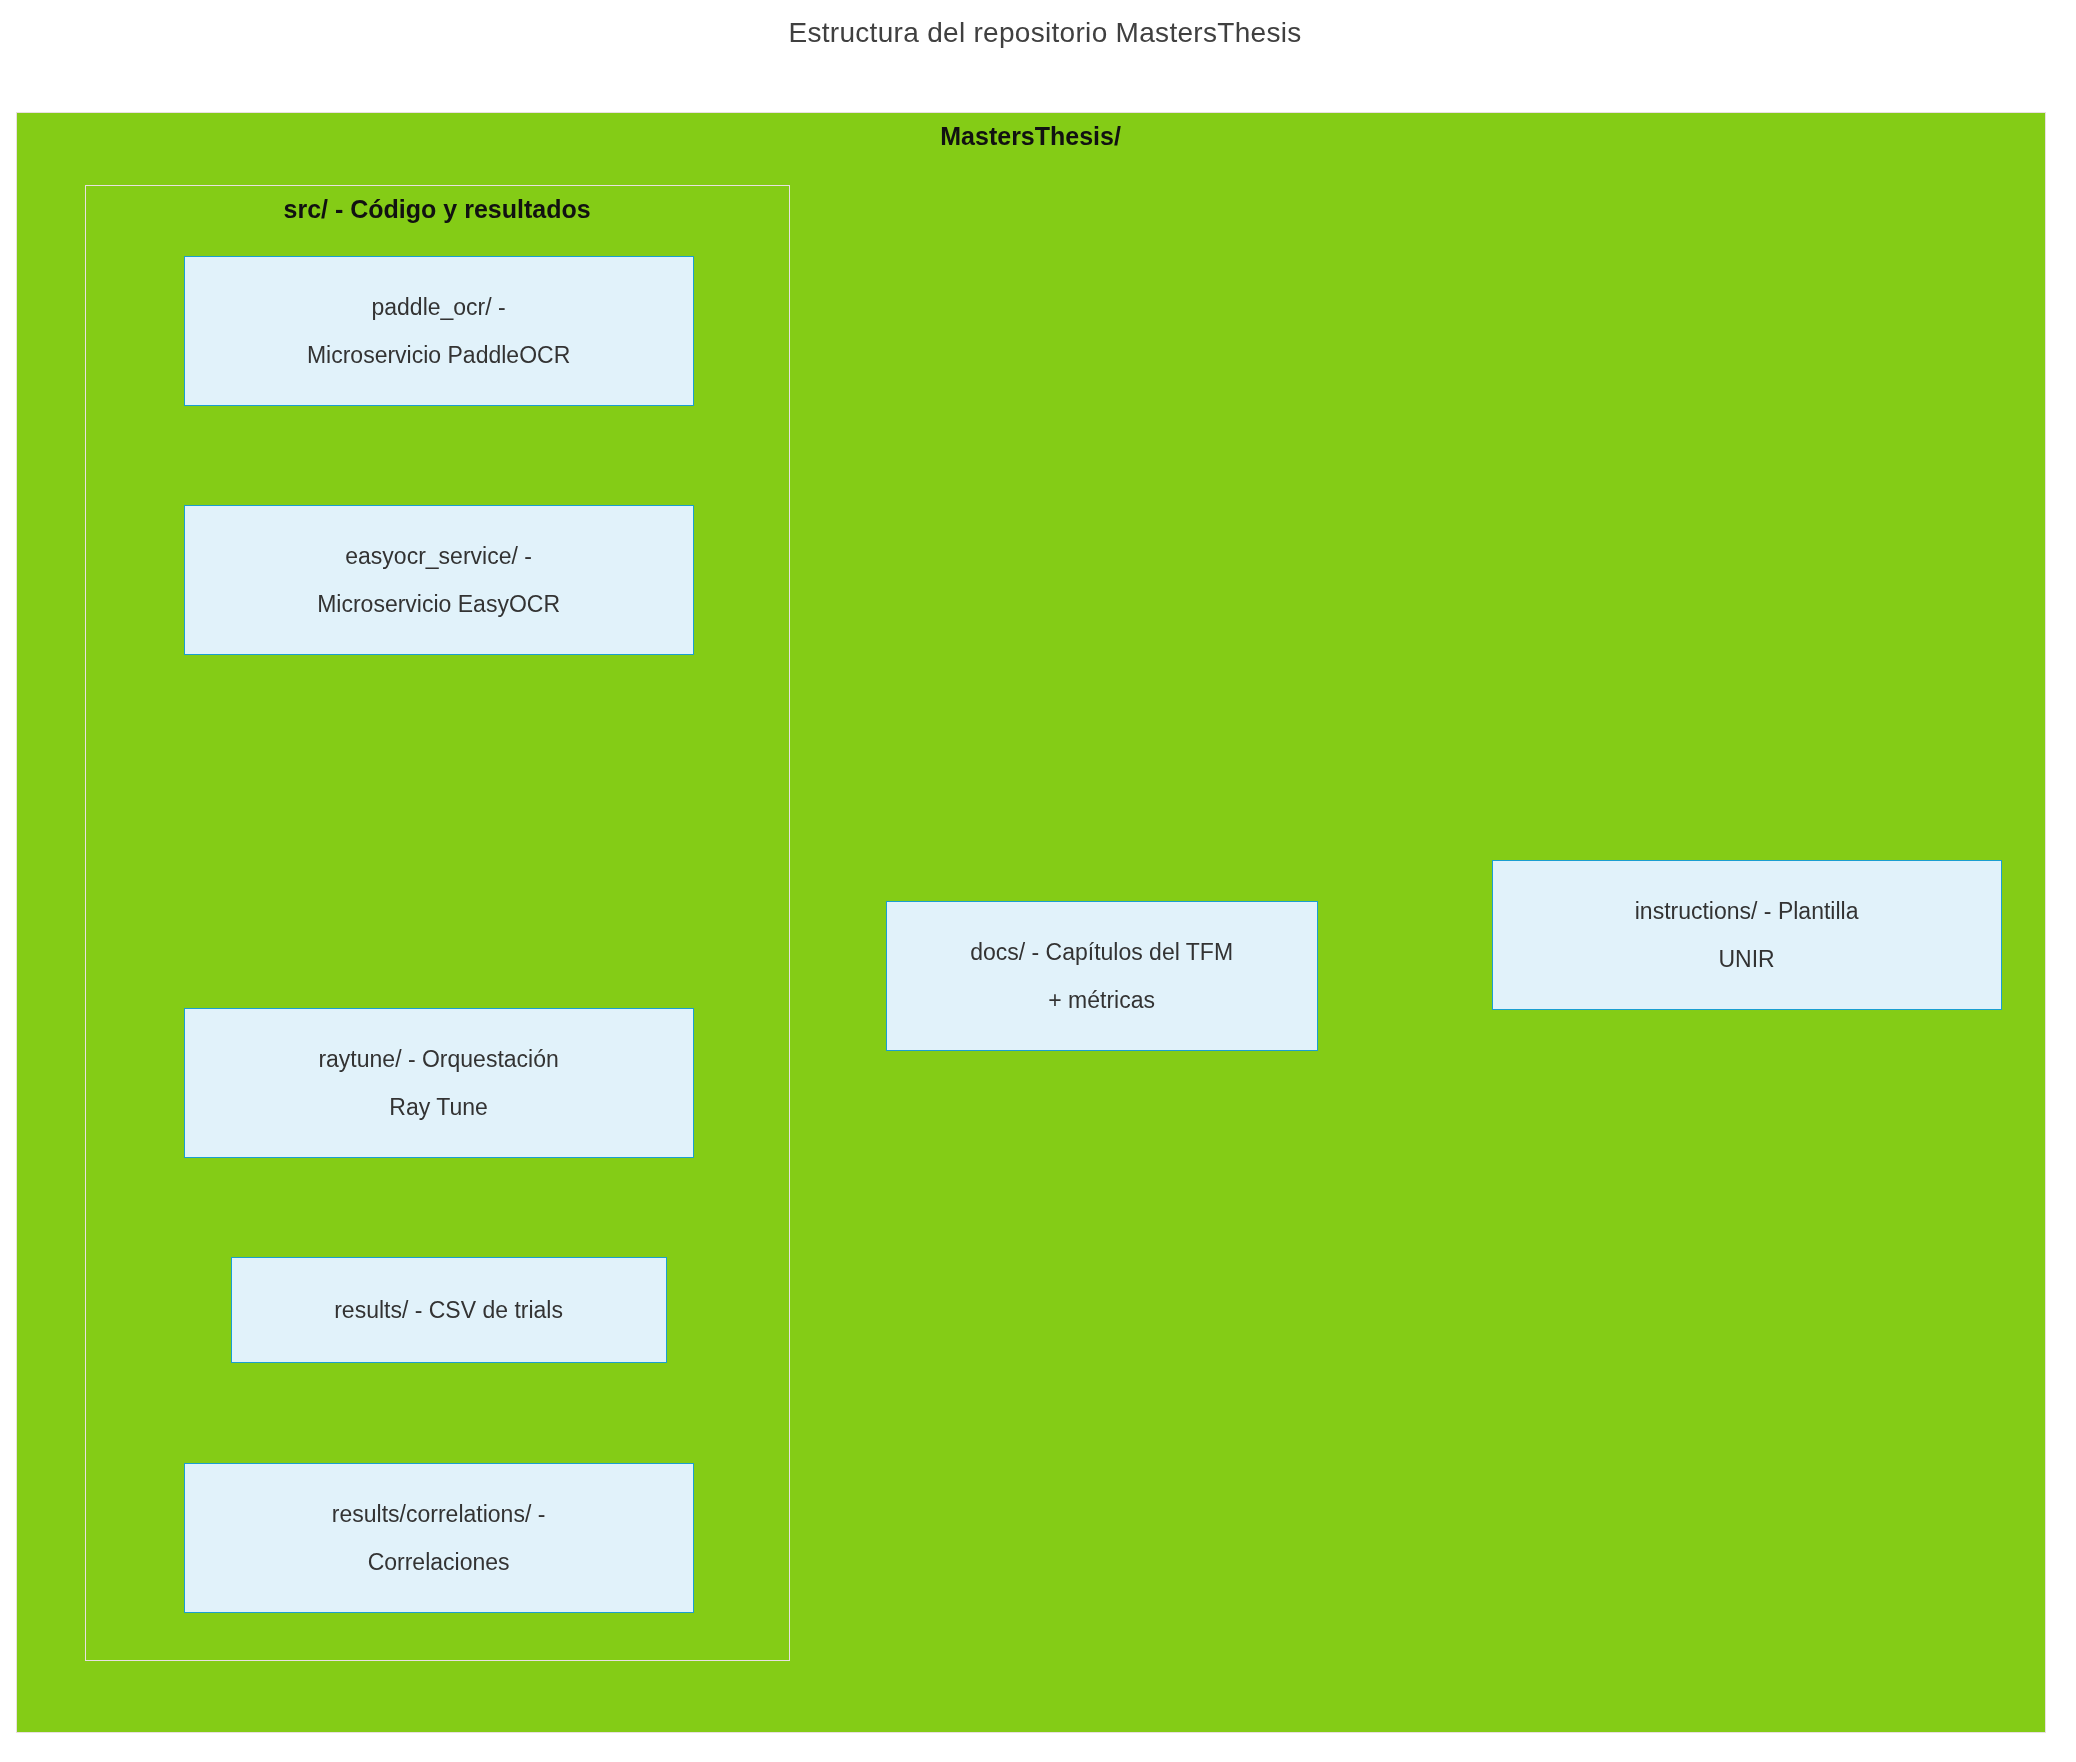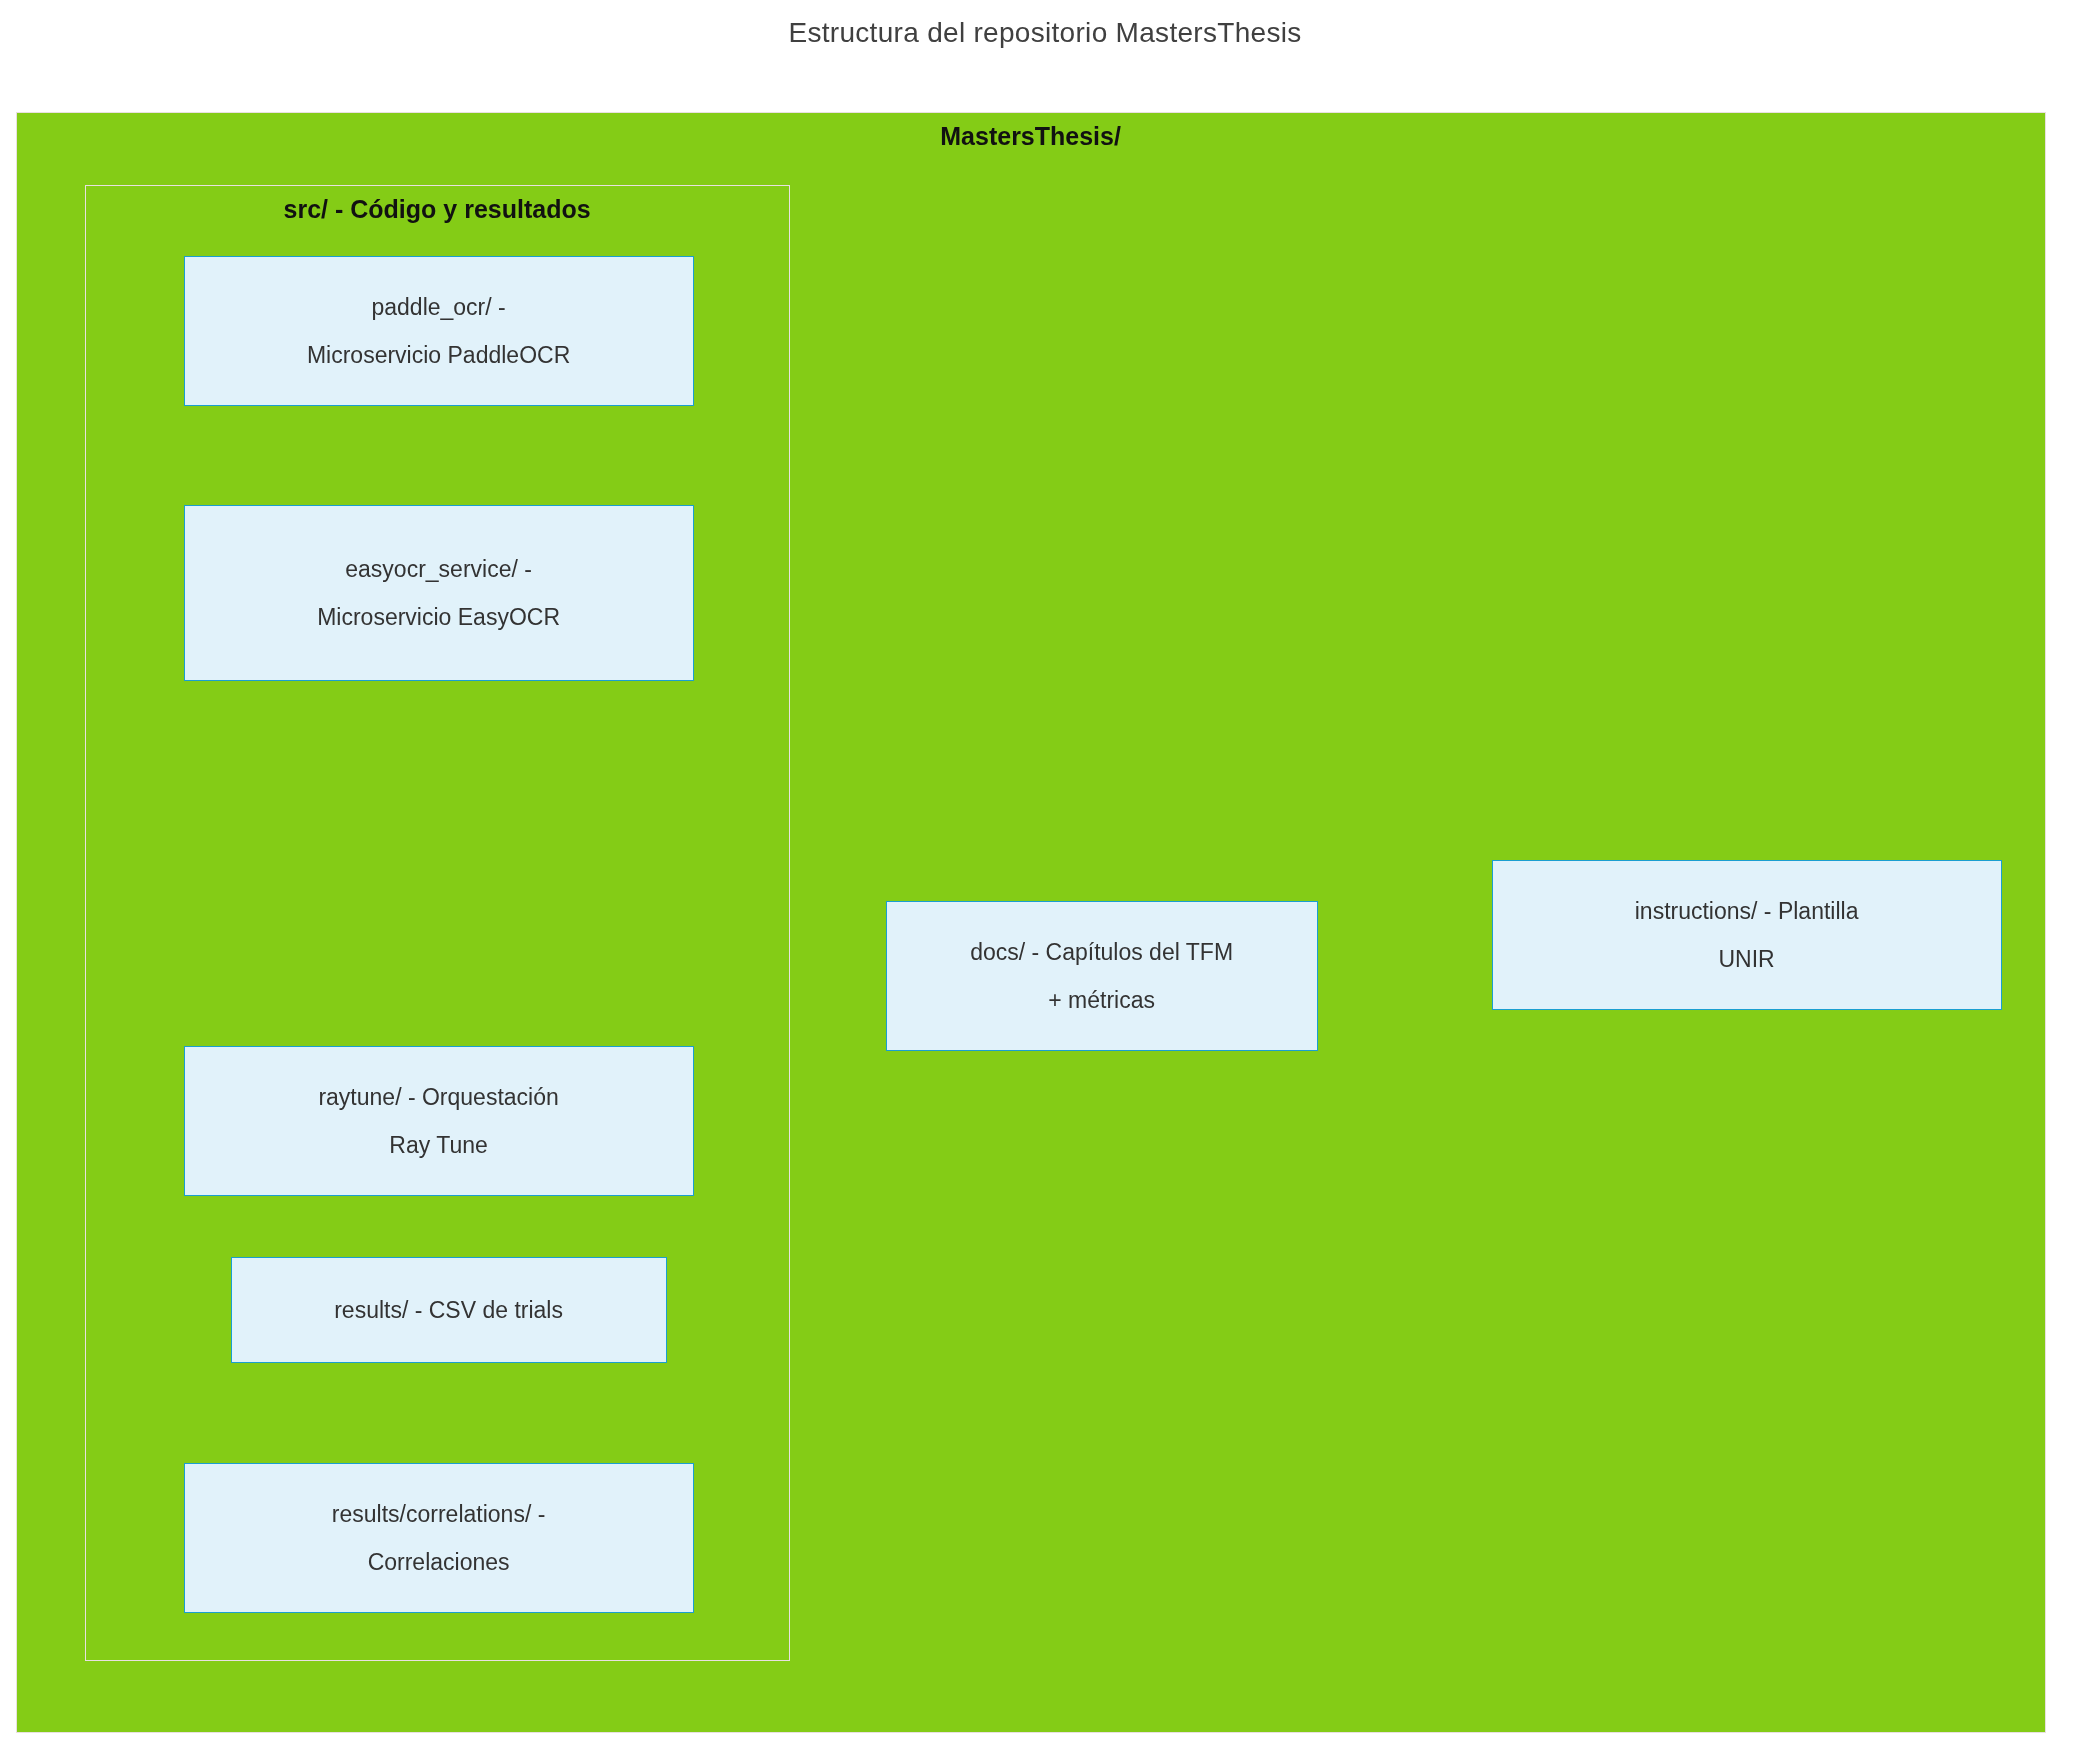--- a/index.html
+++ b/index.html
@@ -58,23 +58,23 @@
   .node span { display: block; line-height: 48px; white-space: nowrap; }
 
   
   #root-box { left: 15.6px; top: 112px; width: 2030px; height: 1621px; }
 
   
   #src-box { left: 68px; top: 72px; width: 705px; height: 1476px; }
 
   
   #node-paddle-ocr            { left: 98px; top: 70px;  width: 510px; height: 150px; }
-  #node-easyocr-service       { left: 98px; top: 319px;  width: 510px; height: 176px; }
+  #node-easyocr-service       { left: 98px; top: 319px;  width: 510px; height: 150px; }
   #node-doctr-service         { left: 98px; top: 573px;  width: 510px; height: 150px; }
-  #node-raytune               { left: 98px; top: 860px; width: 510px; height: 150px; }
+  #node-raytune               { left: 98px; top: 822px; width: 510px; height: 150px; }
   #node-results               { left: 134px; top: 1071px; width: 436px; height: 106px; margin-left: 11px; }
   #node-results-correlations  { left: 98px; top: 1277px; width: 510px; height: 150px; }
 
   
   #node-docs         { left: 869px; top: 788px; width: 432px; height: 150px; }
   #node-instructions { left: 1475px; top: 747px; width: 510px; height: 150px; }
 </style>
 </head>
 <body>
 

